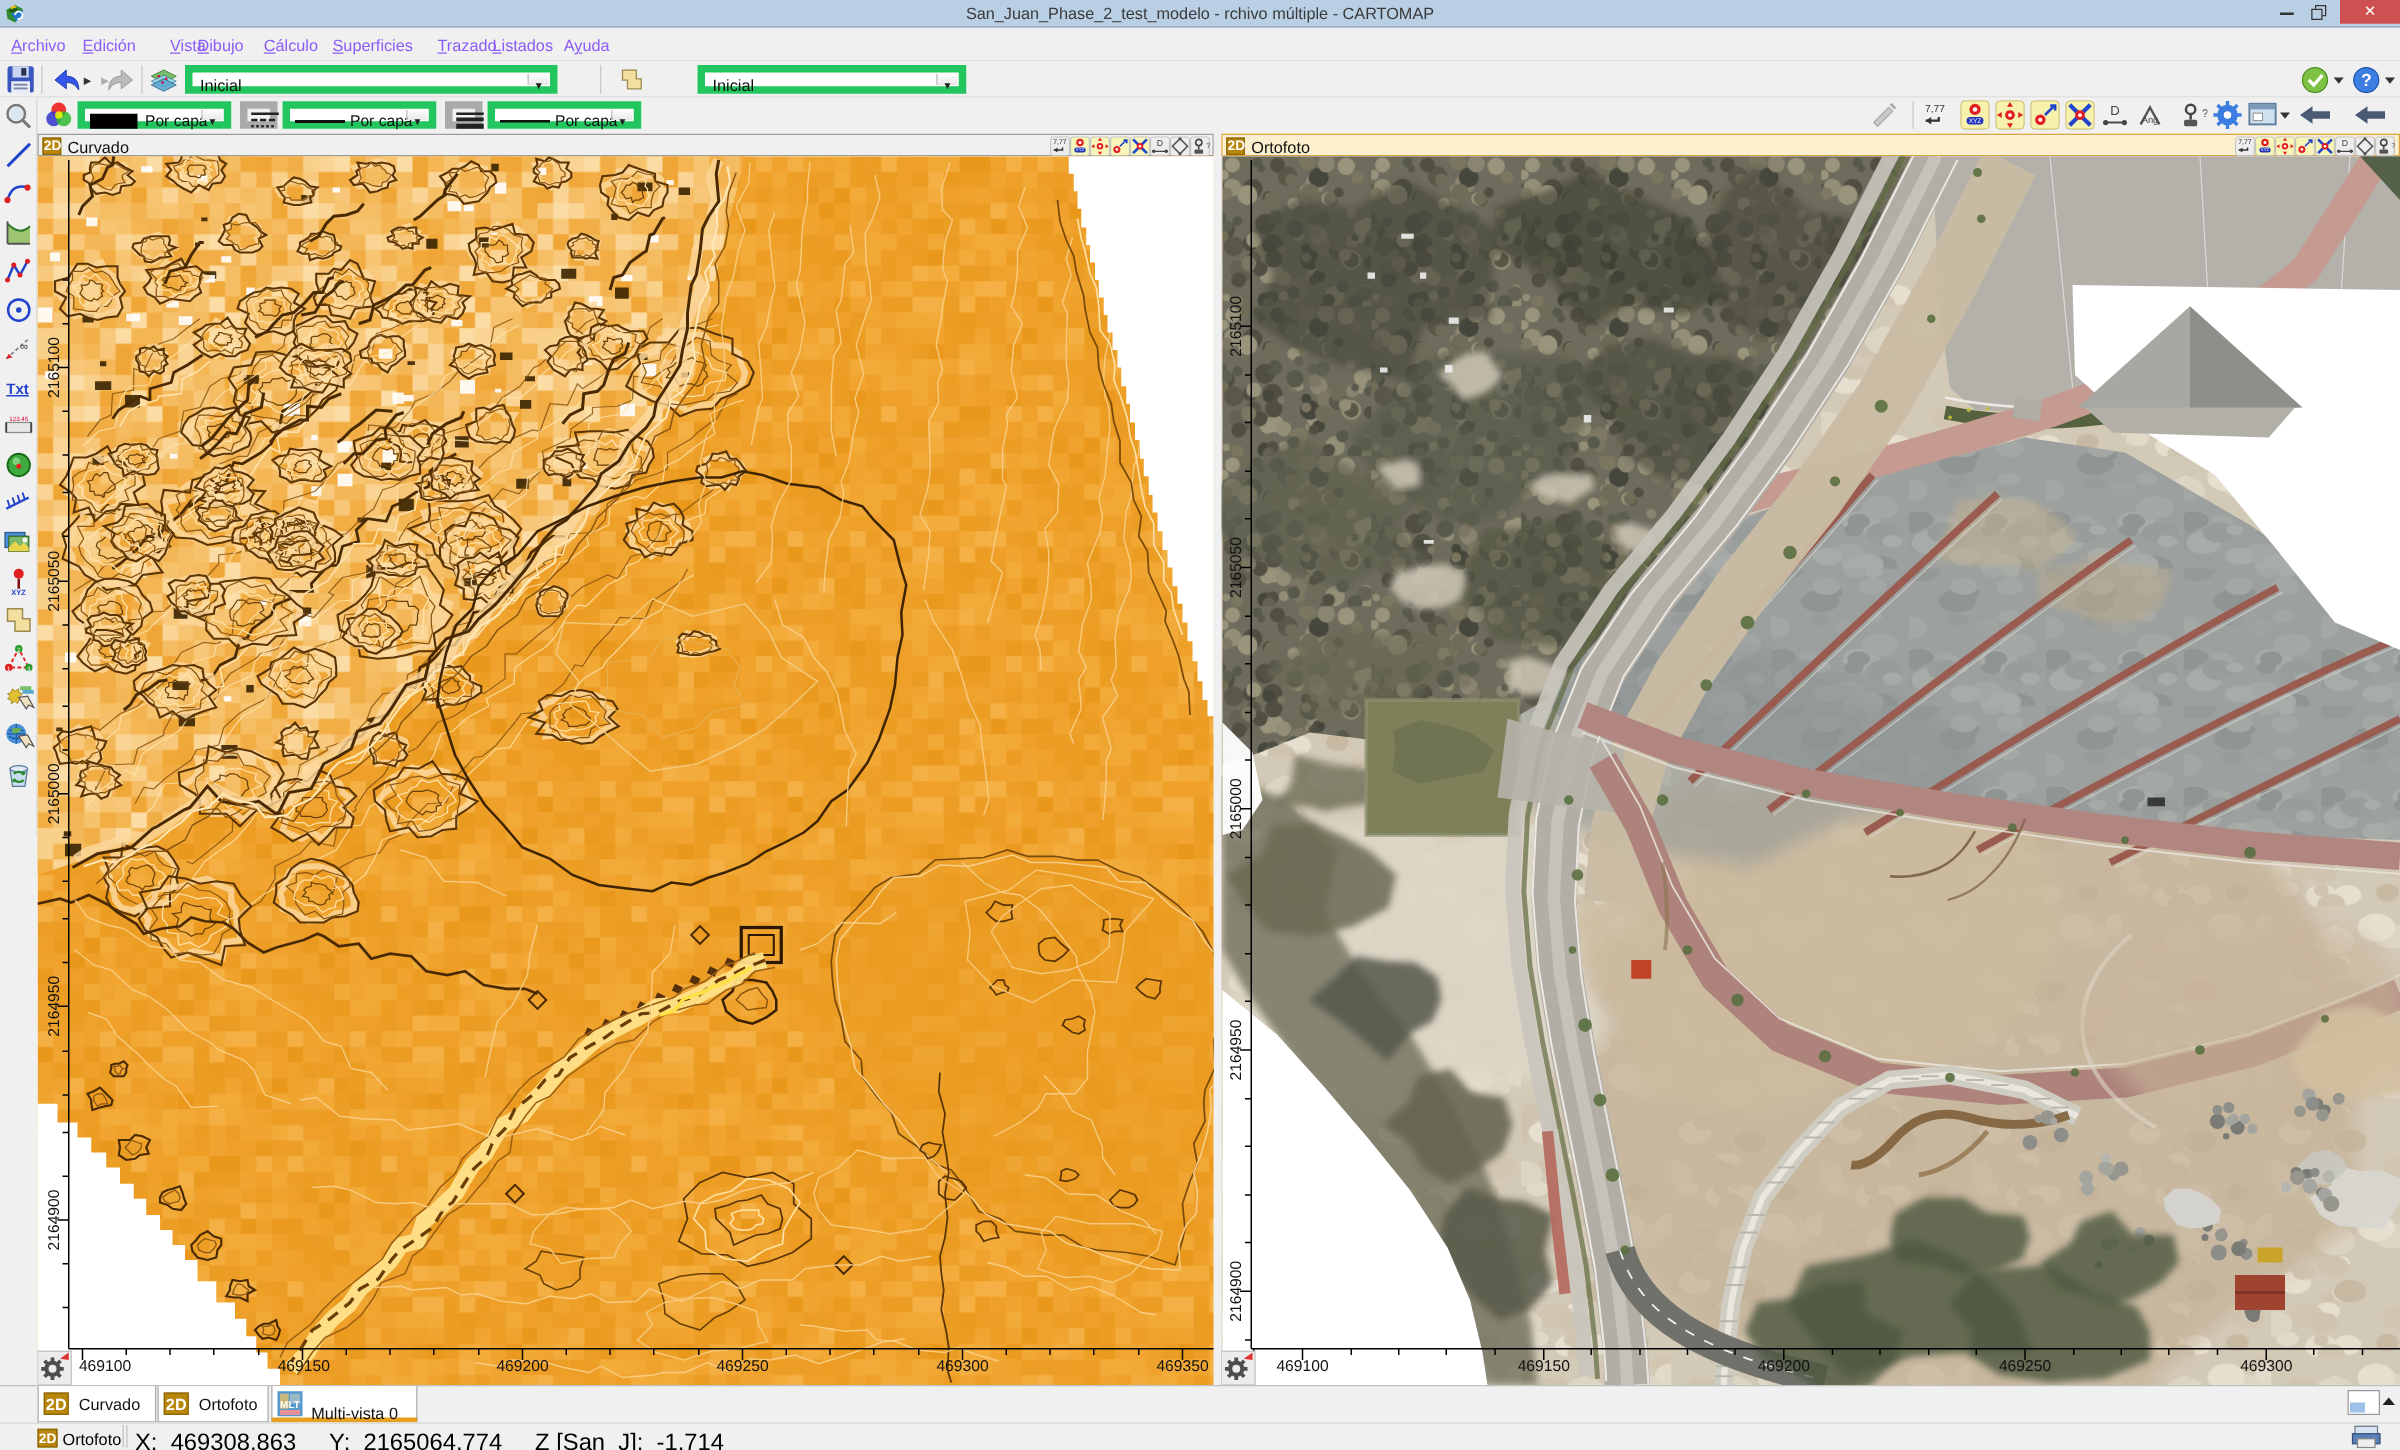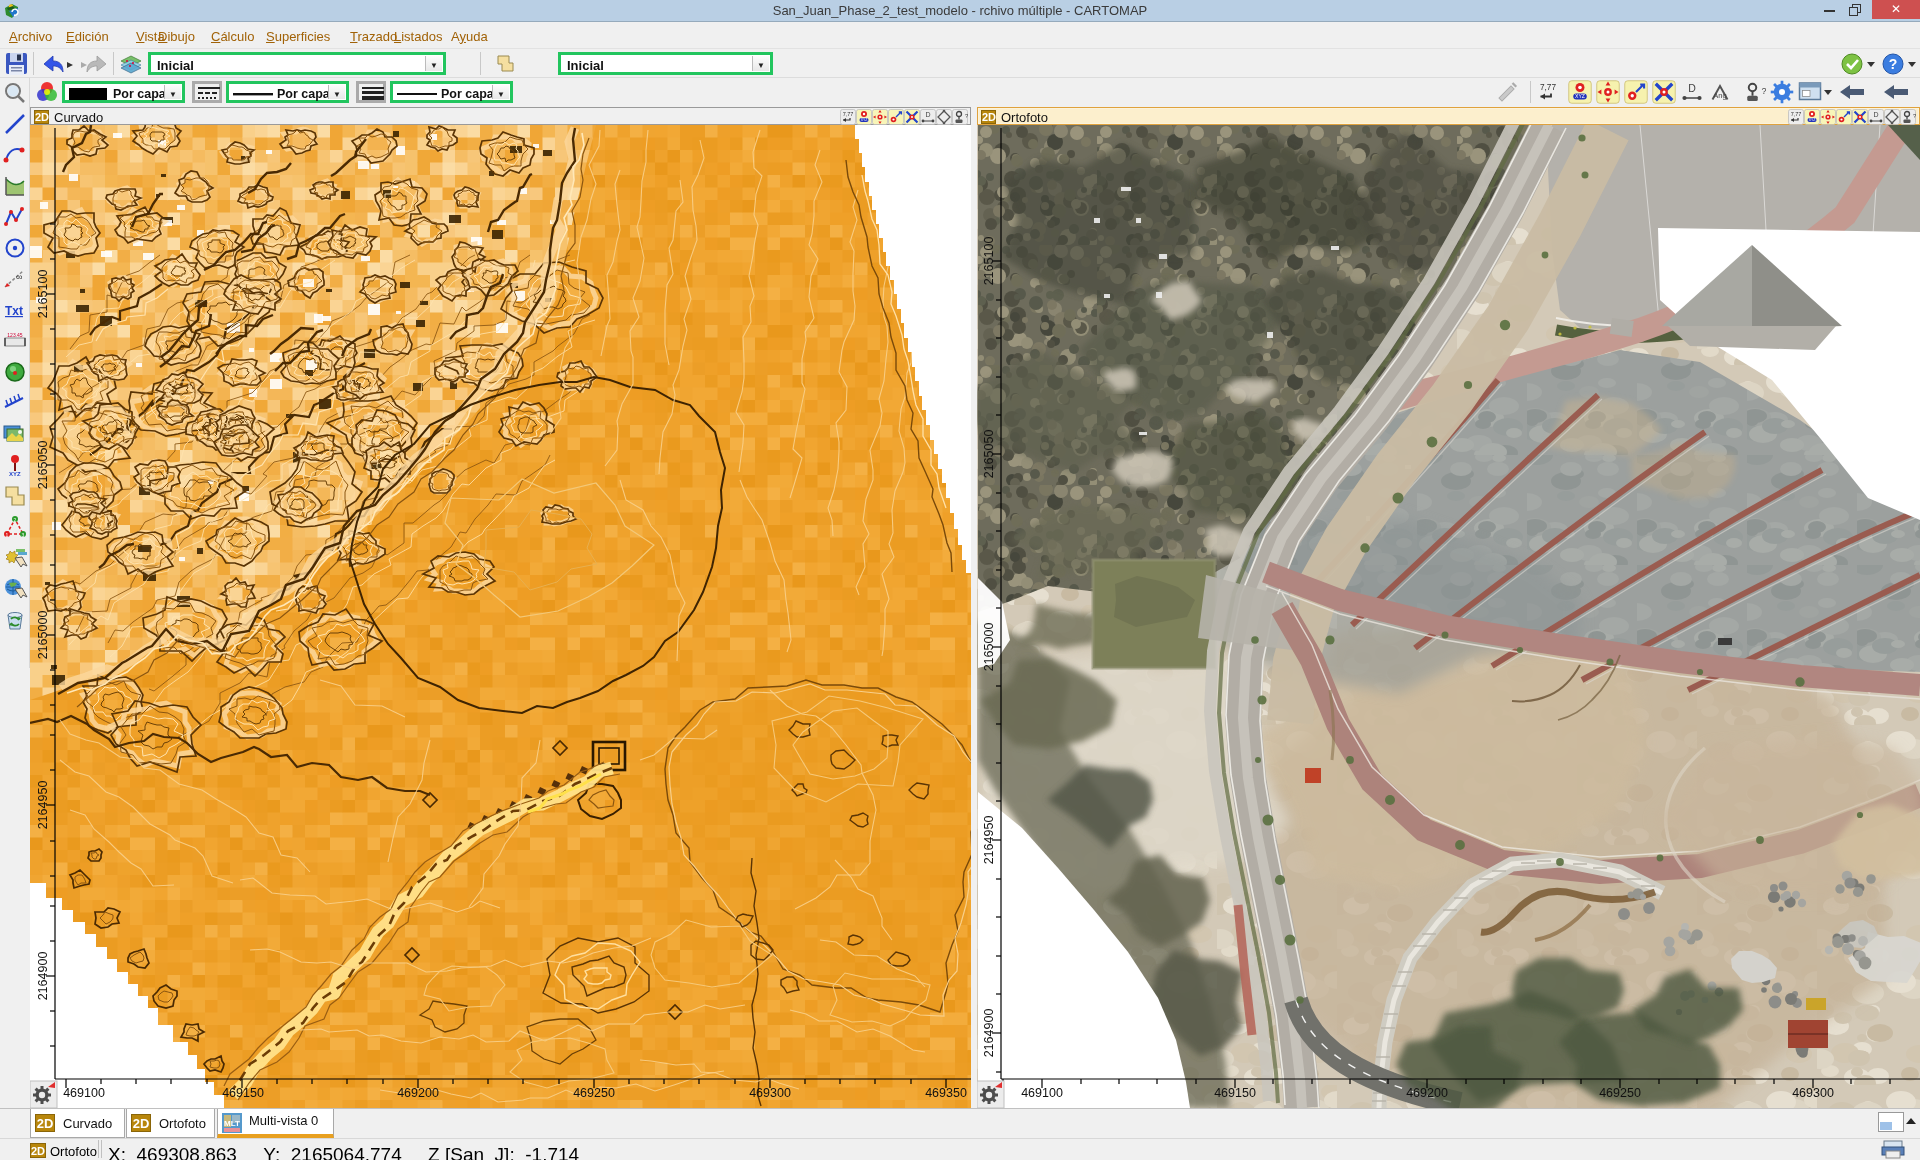--- a/index.html
+++ b/index.html
@@ -1,25 +1,25 @@
 <!DOCTYPE html>
 <html><head><meta charset="utf-8">
 <style>
 *{margin:0;padding:0;box-sizing:border-box;}
 html,body{width:1920px;height:1160px;overflow:hidden;font-family:"Liberation Sans",sans-serif;background:#f0f0f0;}
 .abs{position:absolute;}
 #titlebar{left:0;top:0;width:1920px;height:22px;background:#b9cfe4;border-bottom:1px solid #96aabc;}
 #titletext{left:0;top:3px;width:1920px;text-align:center;font-size:13px;color:#3a3a3a;}
 #closebtn{left:1872px;top:0;width:48px;height:19px;background:#ce5050;color:#fff;text-align:center;font-size:12px;line-height:18px;}
 #menubar{left:0;top:23px;width:1920px;height:26px;background:#f0f0f0;border-bottom:1px solid #e2e2e2;}
-.menuitem{position:absolute;top:29px;font-size:13px;color:#a16207;}
+.menuitem{position:absolute;top:29px;font-size:13px;color:#8b5cf6;}
 .menuitem u{text-decoration-thickness:1px;}
 #toolbar1{left:0;top:49px;width:1920px;height:29px;background:#f0f0f0;border-bottom:1px solid #dcdcdc;}
 #toolbar2{left:0;top:78px;width:1920px;height:29px;background:#f0f0f0;}
-.combo{position:absolute;background:#fff;border:3px solid #22c55e;font-size:13px;color:#111;font-weight:bold;}
+.combo{position:absolute;background:#fff;border:6px solid #22c55e;font-size:13px;color:#111;}
 .combo .arr{position:absolute;right:1px;top:1px;bottom:1px;width:17px;background:linear-gradient(#fdfdfd,#e8e8e8);border-left:1px solid #bbb;color:#222;text-align:center;font-size:8px;line-height:19px;}
 .vsep{position:absolute;width:1px;background:#c8c8c8;}
 #lefttools{left:0;top:78px;width:30px;height:590px;background:#f0f0f0;border-right:1px solid #d8d8d8;}
 .pane-hdr{position:absolute;top:107px;height:18px;font-size:13px;color:#111;}
 #hdrL{left:30px;width:941px;background:#f0f0f0;border:1px solid #9a9a9a;}
 #hdrR{left:977px;width:943px;background:#fcefcd;border:1px solid #e0a23c;box-shadow:0 0 0 1px #fbf3dd inset;}
 .badge2d{position:absolute;left:3px;top:2px;width:15px;height:14px;background:#b8860b;border:1px solid #8a6508;color:#fff;font-size:11px;font-weight:bold;text-align:center;line-height:13px;}
 .hdrtitle{position:absolute;left:23px;top:2px;}
 .hdricons{position:absolute;top:1px;height:16px;}
 #paneL{left:30px;top:125px;width:941px;height:983px;background:#fff;}
@@ -2157,21 +2157,21 @@
     <span style="position:absolute;left:32px;top:7px">Ortofoto</span>
   </div>
 <div class="tab" style="left:217px;width:117px;border-bottom:4px solid #e8a020">
     <svg style="position:absolute;left:3px;top:3px" width="22" height="22" viewBox="0 0 22 22">
       <rect x="1" y="1" width="20" height="20" fill="#5599cc"></rect>
       <rect x="3" y="3" width="7" height="12" fill="#c8b87a"></rect>
       <rect x="11" y="3" width="8" height="8" fill="#9ab8c8"></rect>
       <rect x="3" y="16" width="16" height="4" fill="#e89098"></rect>
       <text x="11" y="14" font-size="8" font-weight="bold" fill="#fff" text-anchor="middle">MLT</text>
     </svg>
-    <span style="position:absolute;left:31px;top:4px">Multi-vista 0</span>
+    <span style="position:absolute;left:31px;top:14px">Multi-vista 0</span>
   </div>
 <div class="abs" style="left:1878px;top:1112px;width:26px;height:20px;background:#fff;border:1px solid #999">
     <div style="position:absolute;left:1px;bottom:1px;width:12px;height:8px;background:#9ec1e8"></div>
   </div>
 <div class="abs" style="left:1906px;top:1118px;width:0;height:0;border-left:5px solid transparent;border-right:5px solid transparent;border-bottom:6px solid #222"></div>
 
 <div class="abs" id="statusbar"></div>
 <span class="abs badge2d" style="left:30px;top:1143px;width:16px;height:15px;line-height:14px">2D</span>
 <span class="abs" style="left:50px;top:1144px;font-size:13px">Ortofoto</span>
 <div class="abs" style="left:98px;top:1140px;width:1px;height:18px;background:#c0c0c0"></div>

